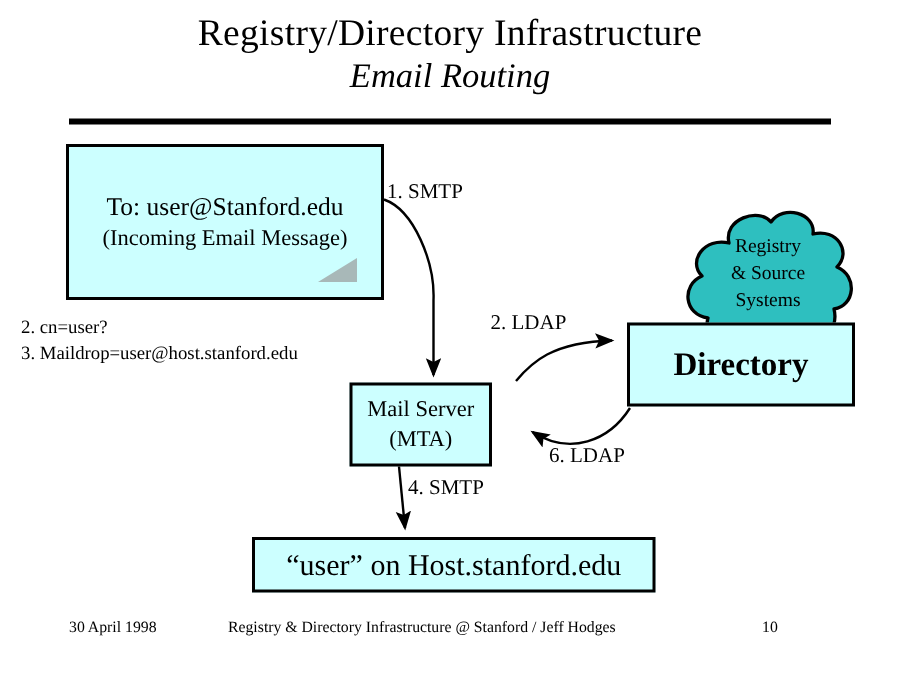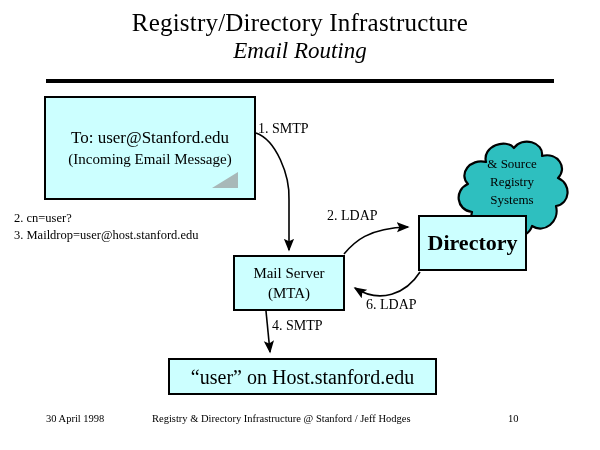--- a/index.html
+++ b/index.html
@@ -90,35 +90,35 @@
     top: 170px;
     width: 30px;
     height: 18px;
     pointer-events: none;
   }
 
   
   #mail-server {
     left: 233px;
     top: 255px;
-    width: 112px;
+    width: 95px;
     height: 56px;
   }
   #mail-server .l1,
   #mail-server .l2 {
     font-size: 15px;
     line-height: 20px;
     white-space: nowrap;
   }
 
   
   #directory-box {
     left: 418px;
     top: 215px;
-    width: 109px;
+    width: 152px;
     height: 56px;
     z-index: 3;
   }
   #directory-box .l1 {
     font-size: 22px;
     font-weight: bold;
     line-height: 26px;
     white-space: nowrap;
   }
 
@@ -224,22 +224,22 @@
              C 70 -2, 92 4, 90 18
              C 106 14, 116 30, 106 40
              C 120 46, 118 66, 104 68
              C 108 84, 92 96, 80 88
              C 76 102, 52 104, 48 90
              C 34 98, 16 88, 20 74
              C 4 72, 2 52, 16 46
              C 6 36, 18 20, 34 24 Z" fill="#2ebfbf" stroke="#000000" stroke-width="2.2" stroke-linejoin="round"></path>
   </svg>
   <div id="cloud-label">
+    <div>Registry</div>
     <div>&amp; Source</div>
-    <div>Registry</div>
     <div>Systems</div>
   </div>
 
   <div class="box" id="email-note">
     <div class="l1">To: user@Stanford.edu</div>
     <div class="l2">(Incoming Email Message)</div>
   </div>
   <div id="email-note-fold-wrap">
     <div id="email-note-fold"></div>
   </div>

